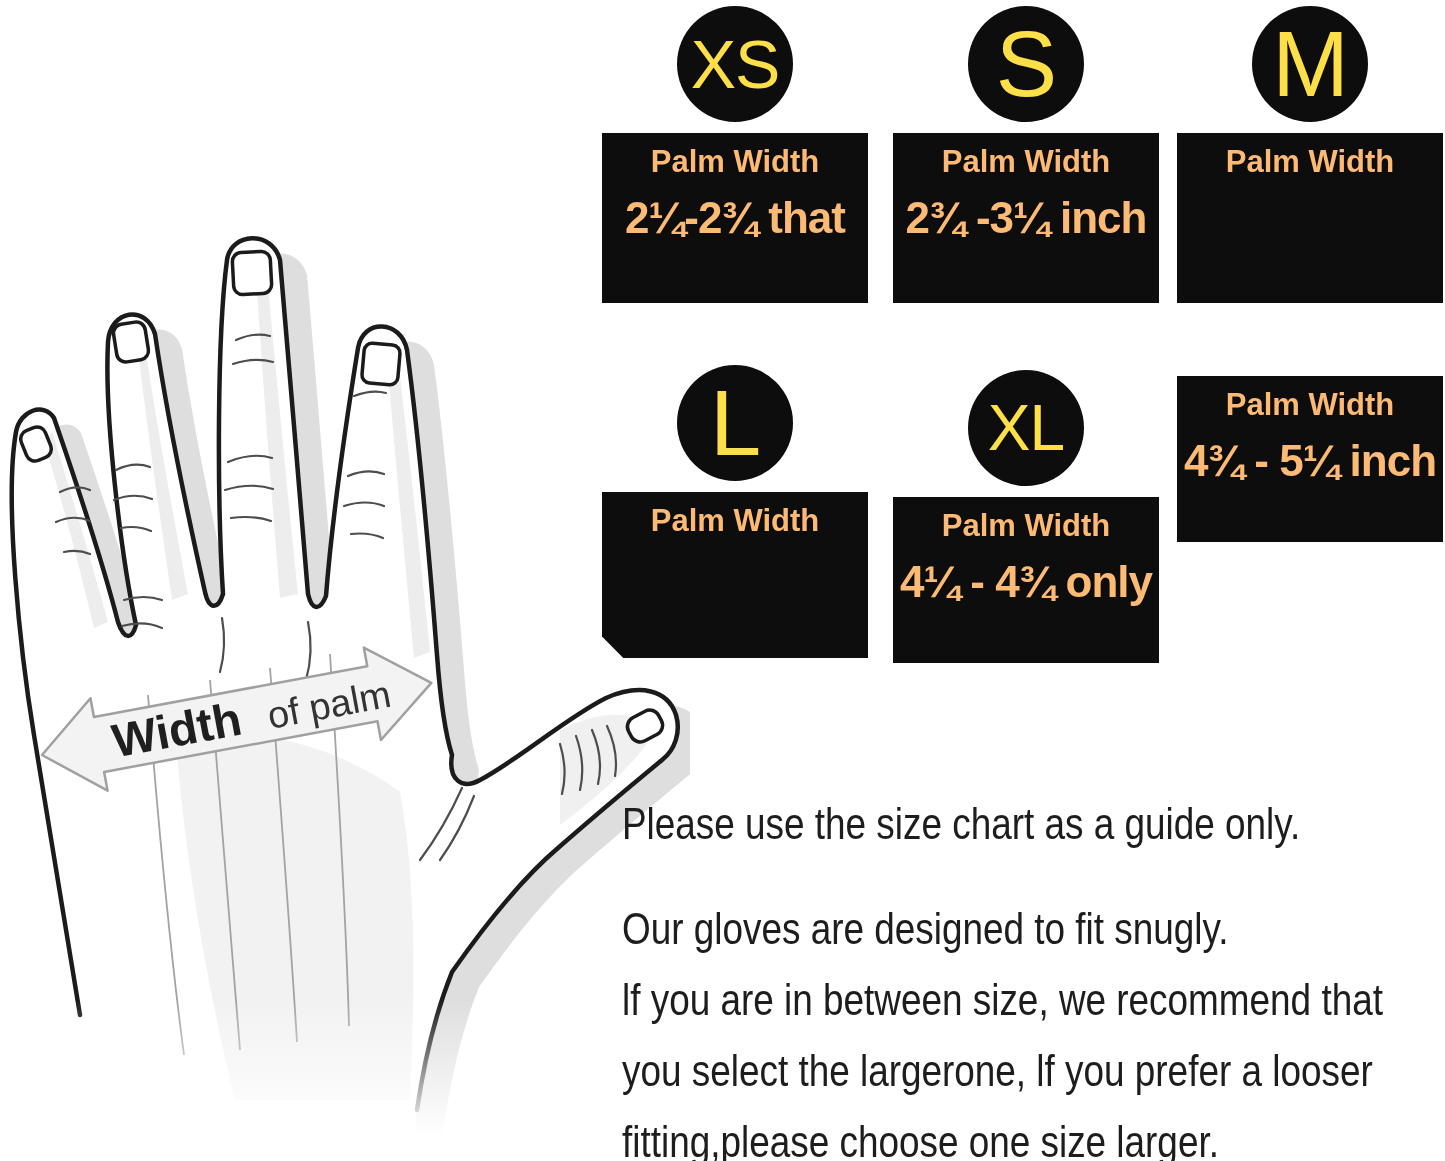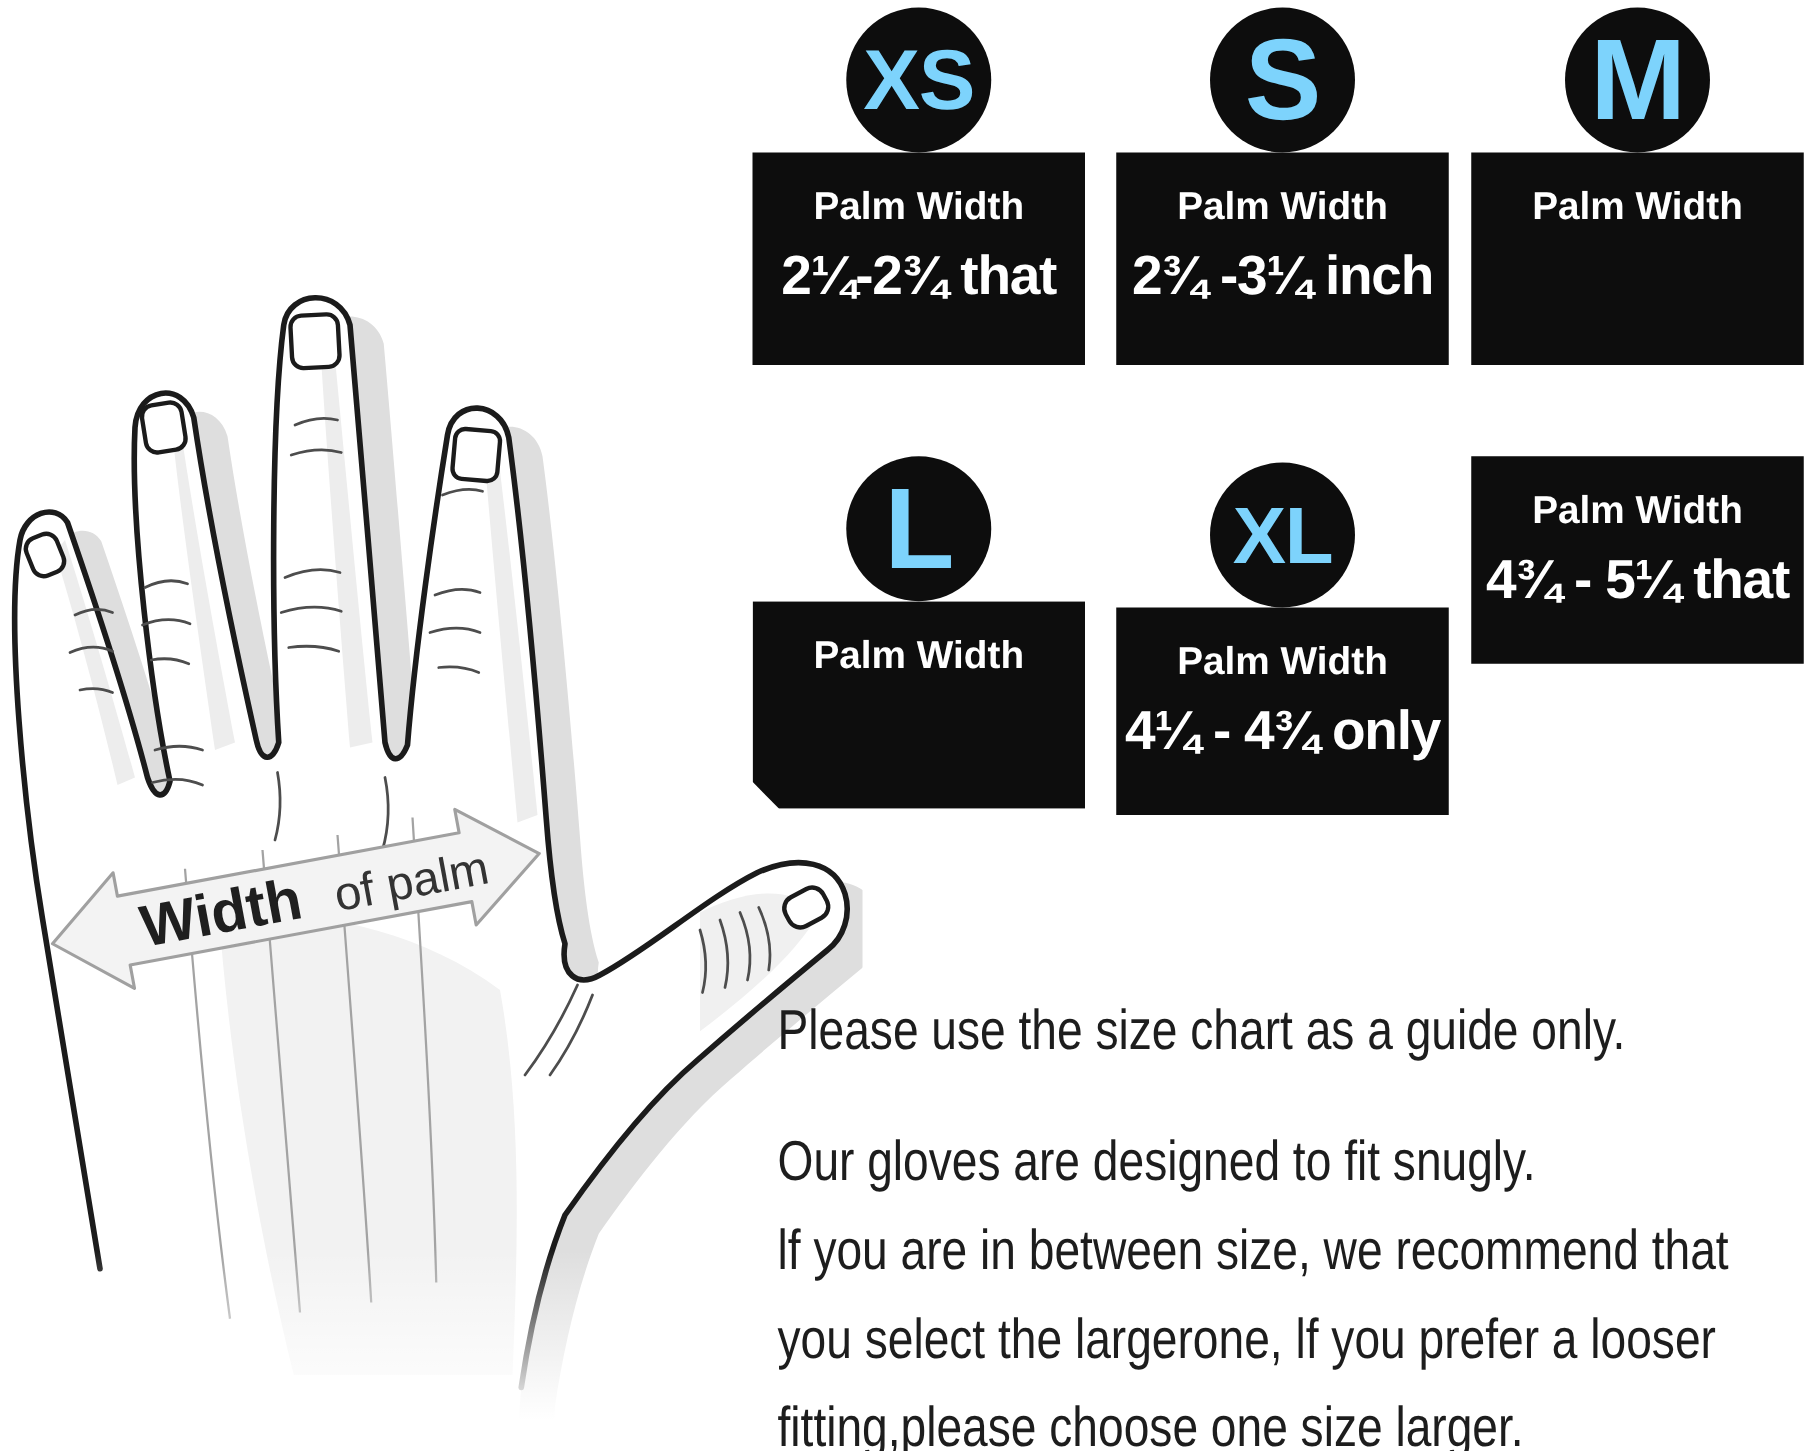--- a/index.html
+++ b/index.html
@@ -9,30 +9,30 @@
   }
   
   #hand-svg{position:absolute;left:0;top:170px;width:690px;height:990px;}
   
   .badge{position:absolute;width:266px;}
   .badge .circle{
     width:116px;height:116px;border-radius:50%;background:#0d0d0d;
     margin:0 auto;display:flex;align-items:center;justify-content:center;
   }
   .badge .letter{
-    color:#7dd3fc;font-weight:700;line-height:1;letter-spacing:-1px;
+    color:#fde047;font-weight:400;line-height:1;letter-spacing:-1px;
     font-family:"Liberation Sans",sans-serif;
   }
   .letter-lg{font-size:92px;}
   .letter-xs{font-size:68px;}
   .letter-xl{font-size:64px;}
   .letter-xxl{font-size:49px;letter-spacing:-2px;}
   .badge .card{
-    height:170px;background:#0d0d0d;color:#ffffff;
-    display:flex;flex-direction:column;align-items:center;padding-top:27px;
+    margin-top:11px;height:170px;background:#0d0d0d;color:#fdba74;
+    display:flex;flex-direction:column;align-items:center;padding-top:13px;
     box-sizing:border-box;
   }
   .row2 .card{height:166px;}
   .card .palm-label{font-size:31px;font-weight:700;line-height:1.05;}
   .card .range{font-size:44px;font-weight:700;line-height:1;margin-top:17px;letter-spacing:-1px;}
   .card-notch{clip-path:polygon(0 0,100% 0,100% 100%,8% 100%,0 87%);}
   
   #notes{
     position:absolute;left:622px;top:788px;color:#1d1d1d;font-size:45px;
     white-space:nowrap;
@@ -220,21 +220,21 @@
     </div>
     <div class="card">
       <div class="palm-label">Palm Width</div>
       <div class="range">4¼ - 4¾ only</div>
     </div>
   </div>
 
   <div class="badge row2" style="left:1177px;top:365px;">
     <div class="card">
       <div class="palm-label">Palm Width</div>
-      <div class="range">4¾ - 5¼ that</div>
+      <div class="range">4¾ - 5¼ inch</div>
     </div>
   </div>
 
   <div id="notes">
     <div class="line">Please use the size chart as a guide only.</div>
     <div class="gap"></div>
     <div class="line">Our gloves are designed to fit snugly.</div>
     <div class="line">lf you are in between size, we recommend that</div>
     <div class="line">you select the largerone, lf you prefer a looser</div>
     <div class="line">fitting,please choose one size larger.</div>

